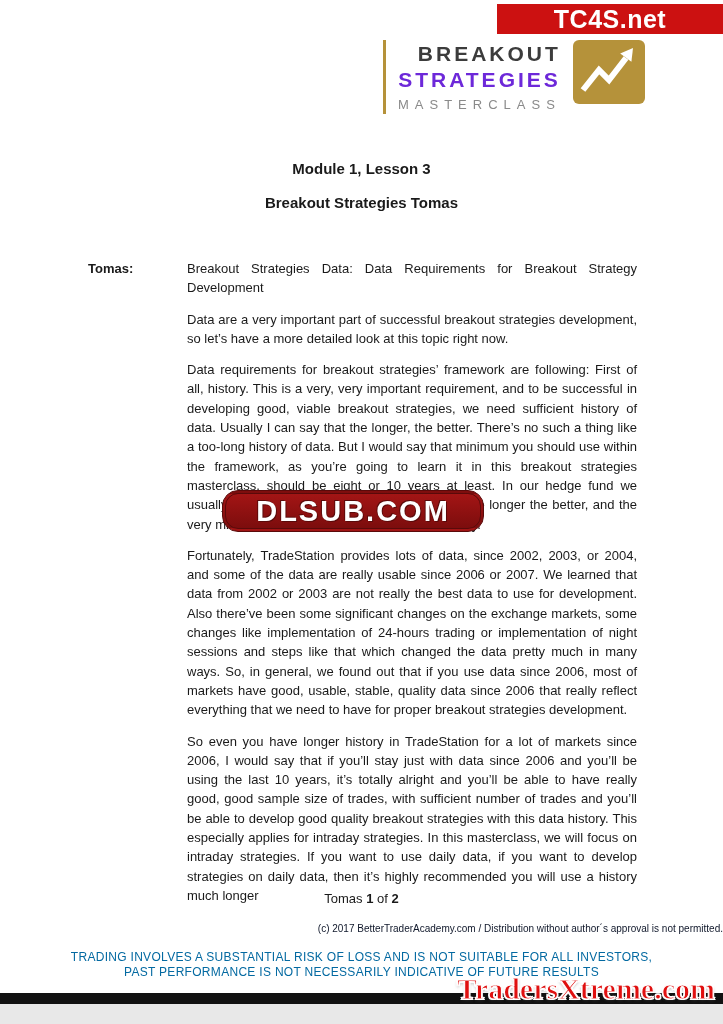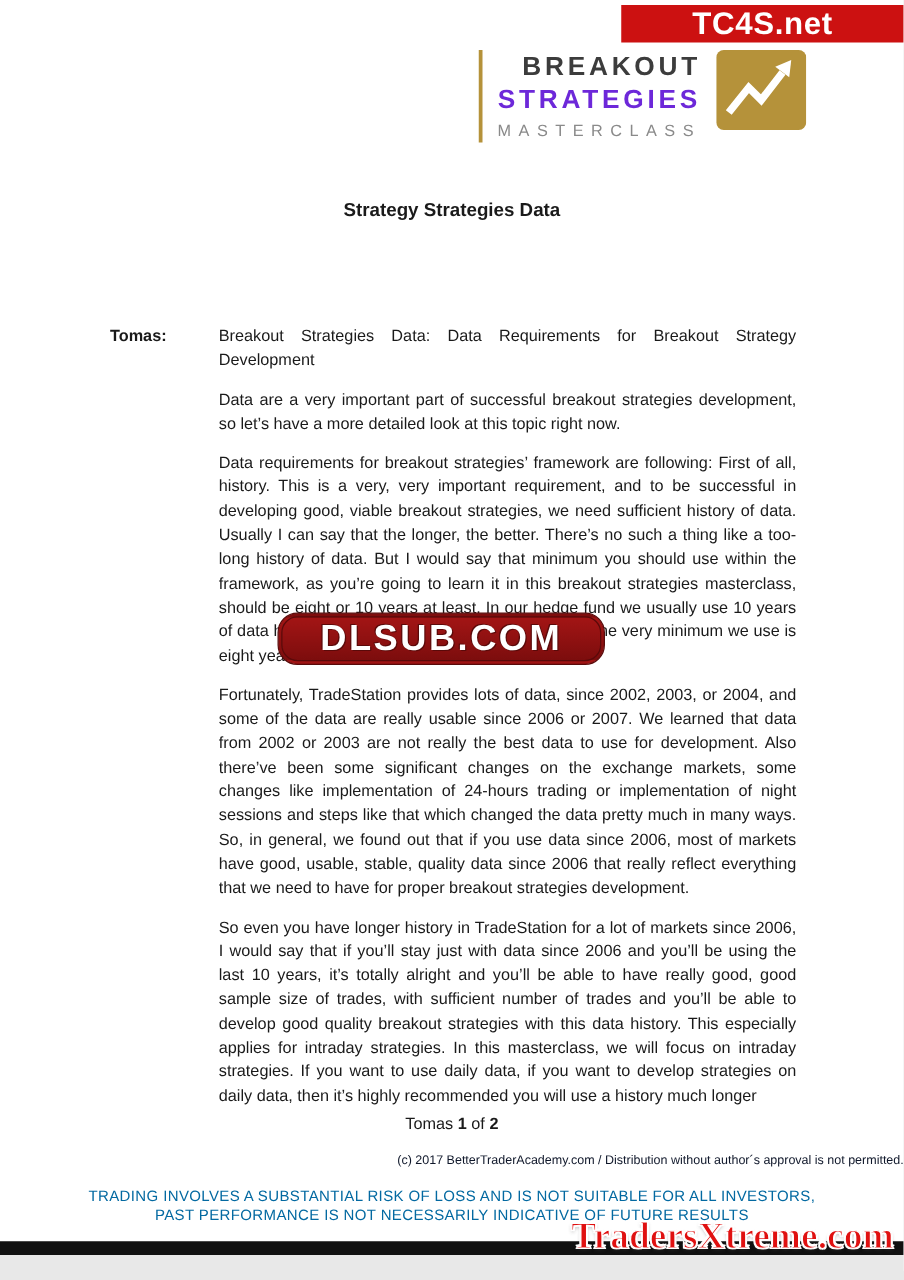--- a/index.html
+++ b/index.html
@@ -77,21 +77,21 @@
     font-size: 13px;
     font-weight: bold;
     line-height: 19.3px;
   }
   .paras {
     width: 462px;
     font-size: 13px;
     line-height: 19.3px;
     text-align: justify;
   }
-  .paras p { margin: 0 0 12px 0; }
+  .paras p { margin: 0 0 12px 12px; }
 
   
   .watermark {
     position: absolute;
     top: 490px;
     left: 222px;
     width: 262px;
     height: 42px;
     background: linear-gradient(#a31515, #7c0d0d);
     border: 4px double #5a0a0a;
@@ -173,21 +173,22 @@
     <div class="logo-icon">
       <svg width="72" height="64" viewBox="0 0 72 64">
         <rect x="0" y="0" width="72" height="64" rx="6" fill="#b5923a"></rect>
         <path d="M10 50 L26 30 L36 40 L53 18" stroke="#ffffff" stroke-width="6" fill="none"></path>
         <polygon points="60,8 58.4,21.8 47.2,13.4" fill="#ffffff"></polygon>
       </svg>
     </div>
   </div>
 
   <div class="titles">
-    <div class="title-line">Strategy Strategies Data</div>
+    <div class="title-line">Module 1, Lesson 3</div>
+    <div class="title-line">Breakout Strategies Tomas</div>
   </div>
 
   <div class="body">
     <div class="speaker">Tomas:</div>
     <div class="paras">
       <p>Breakout Strategies Data: Data Requirements for Breakout Strategy Development</p>
       <p>Data are a very important part of successful breakout strategies development, so let’s have a more detailed look at this topic right now.</p>
       <p>Data requirements for breakout strategies’ framework are following: First of all, history. This is a very, very important requirement, and to be successful in developing good, viable breakout strategies, we need sufficient history of data. Usually I can say that the longer, the better. There’s no such a thing like a too-long history of data. But I would say that minimum you should use within the framework, as you’re going to learn it in this breakout strategies masterclass, should be eight or 10 years at least. In our hedge fund we usually use 10 years of data history. So, again, the longer the better, and the very minimum we use is eight years of data history.</p>
       <p>Fortunately, TradeStation provides lots of data, since 2002, 2003, or 2004, and some of the data are really usable since 2006 or 2007. We learned that data from 2002 or 2003 are not really the best data to use for development. Also there’ve been some significant changes on the exchange markets, some changes like implementation of 24-hours trading or implementation of night sessions and steps like that which changed the data pretty much in many ways. So, in general, we found out that if you use data since 2006, most of markets have good, usable, stable, quality data since 2006 that really reflect everything that we need to have for proper breakout strategies development.</p>
       <p>So even you have longer history in TradeStation for a lot of markets since 2006, I would say that if you’ll stay just with data since 2006 and you’ll be using the last 10 years, it’s totally alright and you’ll be able to have really good, good sample size of trades, with sufficient number of trades and you’ll be able to develop good quality breakout strategies with this data history. This especially applies for intraday strategies. In this masterclass, we will focus on intraday strategies. If you want to use daily data, if you want to develop strategies on daily data, then it’s highly recommended you will use a history much longer</p>

